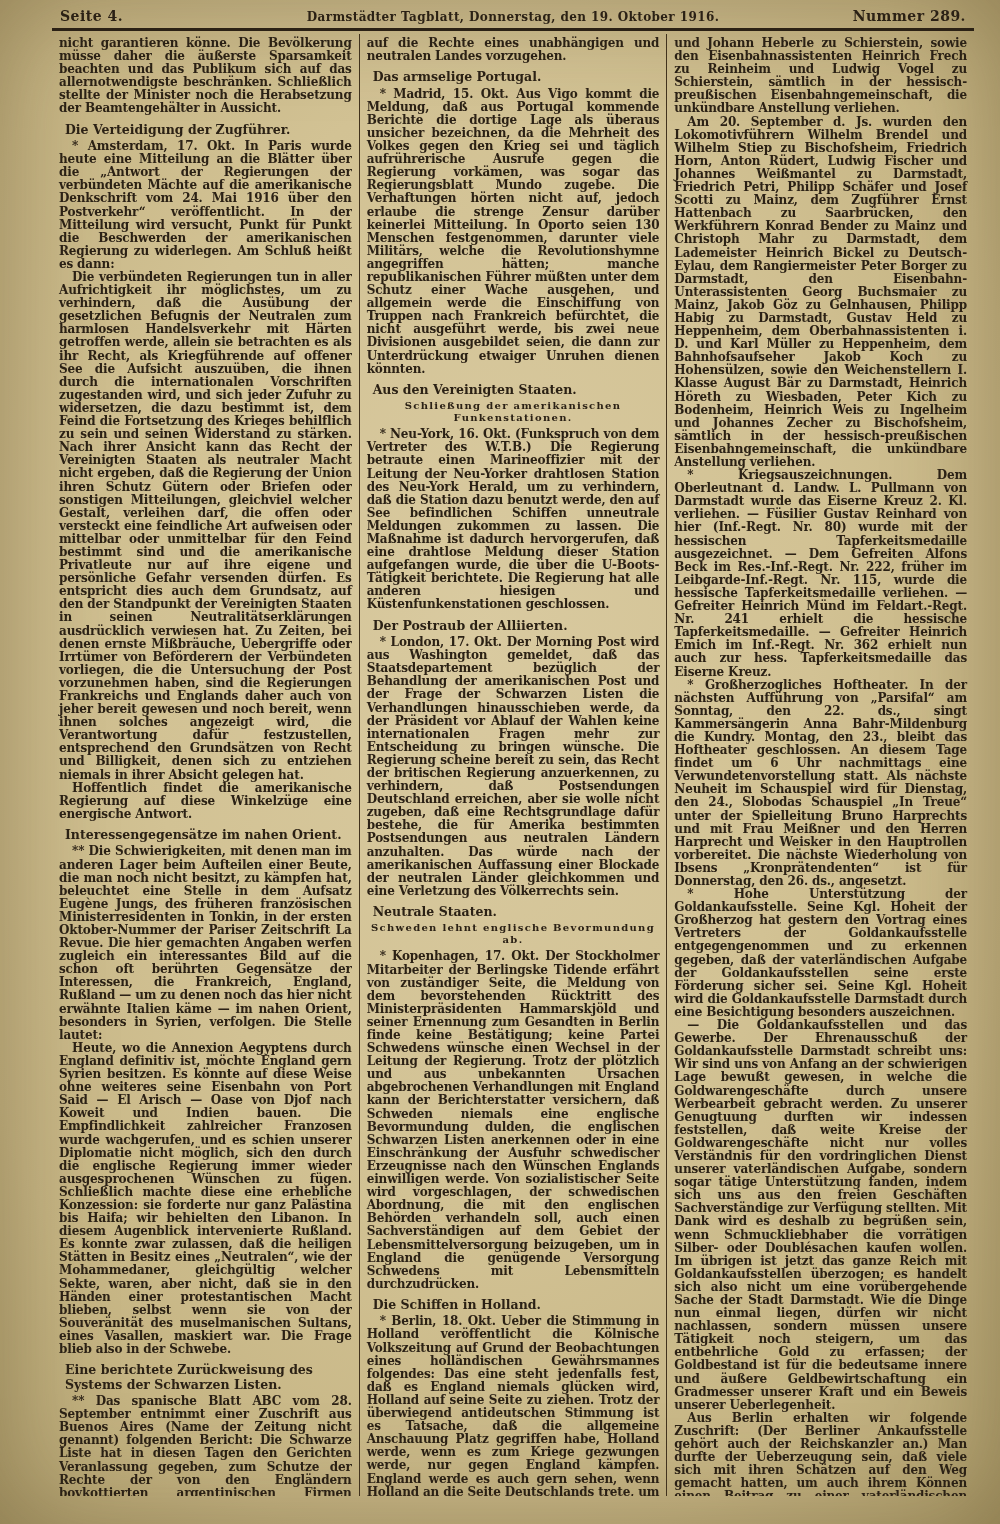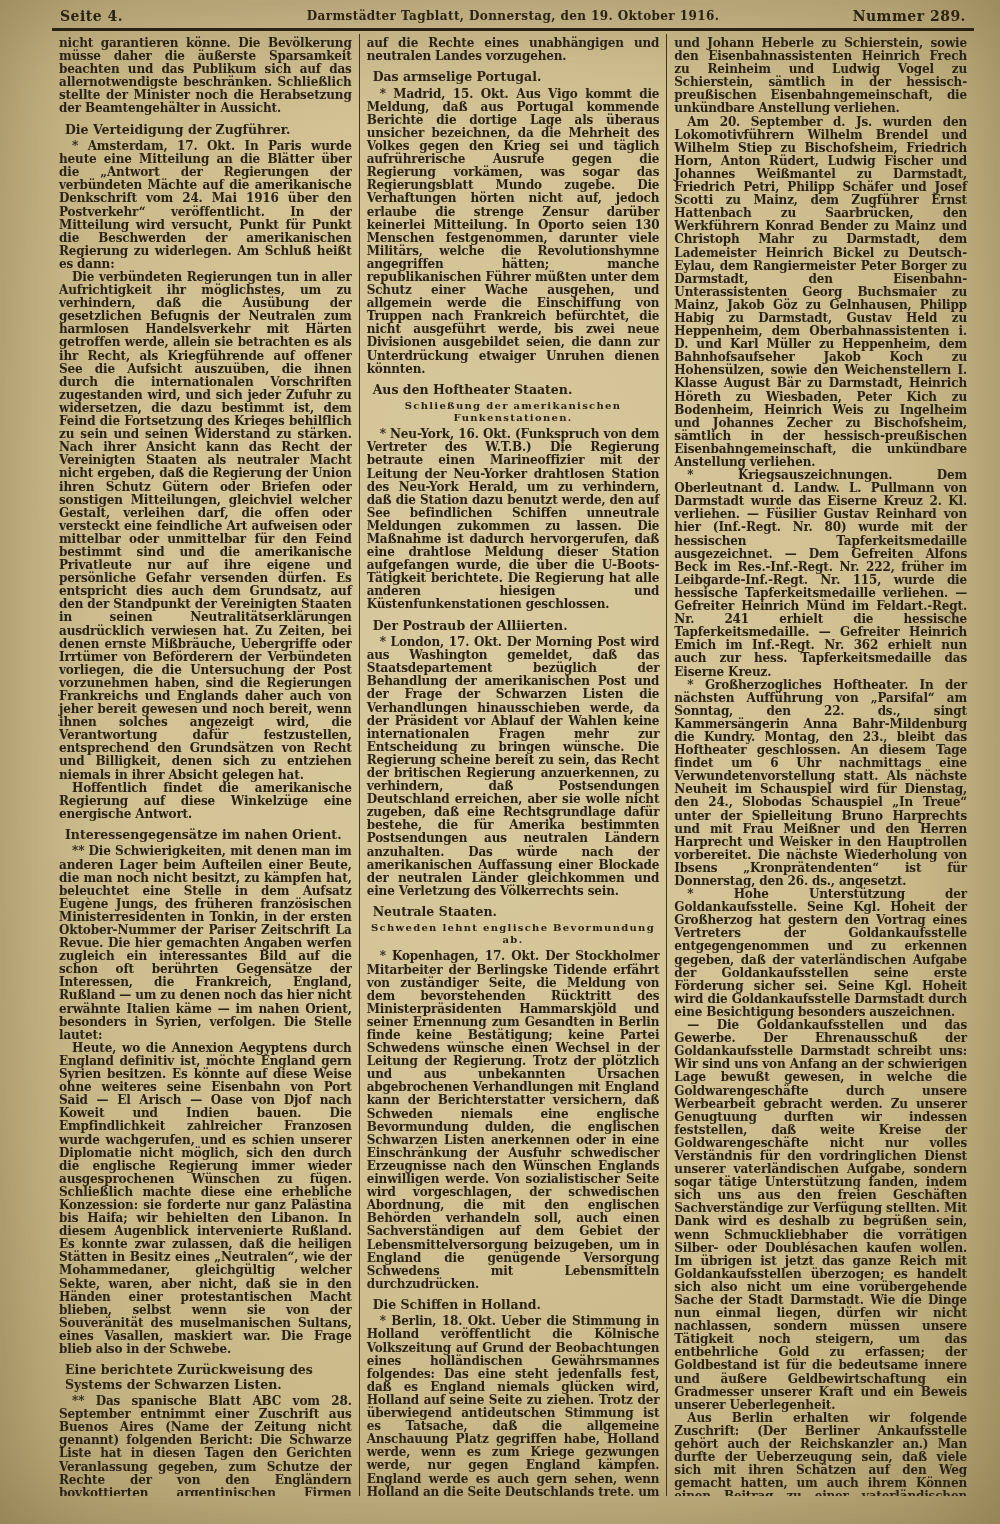--- a/index.html
+++ b/index.html
@@ -11,21 +11,21 @@
   }
   .page {
     position: relative;
     width: 1000px; height: 1524px;
     background: radial-gradient(ellipse at 48% 42%, #d9caa0 0%, #d2c294 45%, #c6b584 75%, #b0a06e 100%);
     box-shadow: inset 0 0 110px rgba(80,60,25,.38);
     padding: 6px 26px 8px 52px;
     overflow: hidden;
   }
   .masthead {
-    display: flex; align-items: center;
+    display: flex; align-items: flex-end;
     padding: 2px 8px 4px;
     border-bottom: 3px solid #2b2115;
   }
   .m-left  { font-weight: bold; font-size: 14px; width: 170px; letter-spacing: .5px; }
   .m-center{ flex: 1; text-align: center; font-weight: bold; font-size: 12px; letter-spacing: .4px; }
   .m-right { width: 170px; text-align: right; font-weight: bold; font-size: 14px; letter-spacing: .5px; }
   .columns { display: flex; height: 1462px; margin-top: 3px; }
   .col {
     flex: 1 1 0; overflow: hidden;
     padding: 3px 7px 0;
@@ -74,21 +74,21 @@
         <div class="para">** Die Schwierigkeiten, mit denen man im anderen Lager beim Aufteilen einer Beute, die man noch nicht besitzt, zu kämpfen hat, beleuchtet eine Stelle in dem Aufsatz Eugène Jungs, des früheren französischen Ministerresidenten in Tonkin, in der ersten Oktober-Nummer der Pariser Zeitschrift La Revue. Die hier gemachten Angaben werfen zugleich ein interessantes Bild auf die schon oft berührten Gegensätze der Interessen, die Frankreich, England, Rußland — um zu denen noch das hier nicht erwähnte Italien käme — im nahen Orient, besonders in Syrien, verfolgen. Die Stelle lautet:</div>
         <div class="para">Heute, wo die Annexion Aegyptens durch England definitiv ist, möchte England gern Syrien besitzen. Es könnte auf diese Weise ohne weiteres seine Eisenbahn von Port Said — El Arisch — Oase von Djof nach Koweit und Indien bauen. Die Empfindlichkeit zahlreicher Franzosen wurde wachgerufen, und es schien unserer Diplomatie nicht möglich, sich den durch die englische Regierung immer wieder ausgesprochenen Wünschen zu fügen. Schließlich machte diese eine erhebliche Konzession: sie forderte nur ganz Palästina bis Haifa; wir behielten den Libanon. In diesem Augenblick intervenierte Rußland. Es konnte zwar zulassen, daß die heiligen Stätten in Besitz eines „Neutralen“, wie der Mohammedaner, gleichgültig welcher Sekte, waren, aber nicht, daß sie in den Händen einer protestantischen Macht blieben, selbst wenn sie von der Souveränität des muselmanischen Sultans, eines Vasallen, maskiert war. Die Frage blieb also in der Schwebe.</div>
         <div class="heading">Eine berichtete Zurückweisung des Systems der Schwarzen Listen.</div>
         <div class="para">** Das spanische Blatt ABC vom 28. September entnimmt einer Zuschrift aus Buenos Aires (Name der Zeitung nicht genannt) folgenden Bericht: Die Schwarze Liste hat in diesen Tagen den Gerichten Veranlassung gegeben, zum Schutze der Rechte der von den Engländern boykottierten argentinischen Firmen einzuschreiten. Der Kapitän eines norwegischen Dampfers weigerte sich, eine aus den Vereinigten Staaten stammende Kohlenladung an den Empfänger auszuhändigen, weil der englische Konsul es ihm unter Strafe der Eintragung seines Schiffes in die Schwarze Liste verboten hatte. Von der fraglichen Firma hatte der englische Konsul die Unterzeichnung einer Urkunde verlangt, wonach sie sich dafür verbürgen sollte, daß nichts von der Ladung an Deutsche abgegeben werden würde. Die Firma wies aber dieses Ansinnen zurück und wandte sich sofort an das zuständige Gericht mit dem Antrage auf Unterstützung bei Verteidigung ihrer Rechte. Der Richter ging energisch vor, verfügte zunächst die vorläufige Beschlagnahme der Kohle und lud den Kapitän vor. Dem Drucke des englischen Konsuls nachgebend, blieb der Kapitän dem Termin fern, worauf das Gericht gegen die Reederei ein Versäumnisurteil erließ und zwei Tage später anordnete, daß der Kapitän die Kohlenladung unverzüglich dem rechtmäßigen Empfänger zu übergeben habe; der über den Dampfer verfügte Arrest werde erst aufgehoben werden, sobald der Kapitän nachgewiesen habe, daß er den gerichtlichen Anordnungen nachgekommen sei. Alle durch den Prozeß entstandenen Kosten, sowie der Schadenersatz wegen des Verzuges wurden dem Kapitän auferlegt, der sich nun bereit erklärte, die Ladung zu übergeben.</div>
       </section>
     <div class="divider"></div>
     <section class="col">
         <div class="para cont">auf die Rechte eines unabhängigen und neutralen Landes vorzugehen.</div>
         <div class="heading">Das armselige Portugal.</div>
         <div class="para">* Madrid, 15. Okt. Aus Vigo kommt die Meldung, daß aus Portugal kommende Berichte die dortige Lage als überaus unsicher bezeichnen, da die Mehrheit des Volkes gegen den Krieg sei und täglich aufrührerische Ausrufe gegen die Regierung vorkämen, was sogar das Regierungsblatt Mundo zugebe. Die Verhaftungen hörten nicht auf, jedoch erlaube die strenge Zensur darüber keinerlei Mitteilung. In Oporto seien 130 Menschen festgenommen, darunter viele Militärs, welche die Revolutionshymne angegriffen hätten; manche republikanischen Führer müßten unter dem Schutz einer Wache ausgehen, und allgemein werde die Einschiffung von Truppen nach Frankreich befürchtet, die nicht ausgeführt werde, bis zwei neue Divisionen ausgebildet seien, die dann zur Unterdrückung etwaiger Unruhen dienen könnten.</div>
-        <div class="heading">Aus den Hoftheater Staaten.</div>
+        <div class="heading">Aus den Vereinigten Staaten.</div>
         <div class="subheading">Schließung der amerikanischen Funkenstationen.</div>
         <div class="para">* Neu-York, 16. Okt. (Funkspruch von dem Vertreter des W.T.B.) Die Regierung betraute einen Marineoffizier mit der Leitung der Neu-Yorker drahtlosen Station des Neu-York Herald, um zu verhindern, daß die Station dazu benutzt werde, den auf See befindlichen Schiffen unneutrale Meldungen zukommen zu lassen. Die Maßnahme ist dadurch hervorgerufen, daß eine drahtlose Meldung dieser Station aufgefangen wurde, die über die U-Boots-Tätigkeit berichtete. Die Regierung hat alle anderen hiesigen und Küstenfunkenstationen geschlossen.</div>
         <div class="heading">Der Postraub der Alliierten.</div>
         <div class="para">* London, 17. Okt. Der Morning Post wird aus Washington gemeldet, daß das Staatsdepartement bezüglich der Behandlung der amerikanischen Post und der Frage der Schwarzen Listen die Verhandlungen hinausschieben werde, da der Präsident vor Ablauf der Wahlen keine internationalen Fragen mehr zur Entscheidung zu bringen wünsche. Die Regierung scheine bereit zu sein, das Recht der britischen Regierung anzuerkennen, zu verhindern, daß Postsendungen Deutschland erreichen, aber sie wolle nicht zugeben, daß eine Rechtsgrundlage dafür bestehe, die für Amerika bestimmten Postsendungen aus neutralen Ländern anzuhalten. Das würde nach der amerikanischen Auffassung einer Blockade der neutralen Länder gleichkommen und eine Verletzung des Völkerrechts sein.</div>
         <div class="heading">Neutrale Staaten.</div>
         <div class="subheading">Schweden lehnt englische Bevormundung ab.</div>
         <div class="para">* Kopenhagen, 17. Okt. Der Stockholmer Mitarbeiter der Berlingske Tidende erfährt von zuständiger Seite, die Meldung von dem bevorstehenden Rücktritt des Ministerpräsidenten Hammarskjöld und seiner Ernennung zum Gesandten in Berlin finde keine Bestätigung; keine Partei Schwedens wünsche einen Wechsel in der Leitung der Regierung. Trotz der plötzlich und aus unbekannten Ursachen abgebrochenen Verhandlungen mit England kann der Berichterstatter versichern, daß Schweden niemals eine englische Bevormundung dulden, die englischen Schwarzen Listen anerkennen oder in eine Einschränkung der Ausfuhr schwedischer Erzeugnisse nach den Wünschen Englands einwilligen werde. Von sozialistischer Seite wird vorgeschlagen, der schwedischen Abordnung, die mit den englischen Behörden verhandeln soll, auch einen Sachverständigen auf dem Gebiet der Lebensmittelversorgung beizugeben, um in England die genügende Versorgung Schwedens mit Lebensmitteln durchzudrücken.</div>
         <div class="heading">Die Schiffen in Holland.</div>
         <div class="para">* Berlin, 18. Okt. Ueber die Stimmung in Holland veröffentlicht die Kölnische Volkszeitung auf Grund der Beobachtungen eines holländischen Gewährsmannes folgendes: Das eine steht jedenfalls fest, daß es England niemals glücken wird, Holland auf seine Seite zu ziehen. Trotz der überwiegend antideutschen Stimmung ist es Tatsache, daß die allgemeine Anschauung Platz gegriffen habe, Holland werde, wenn es zum Kriege gezwungen werde, nur gegen England kämpfen. England werde es auch gern sehen, wenn Holland an die Seite Deutschlands trete, um dieses noch mehr zu schwächen und um die Gelegenheit zu ergreifen, seine Hand nach den holländischen Kolonien auszustrecken. Wie es auch kommen möge, Holland sei bereit und voll entschlossen, seine Unabhängigkeit zu verteidigen.</div>
         <div class="heading">Japan und China.</div>

